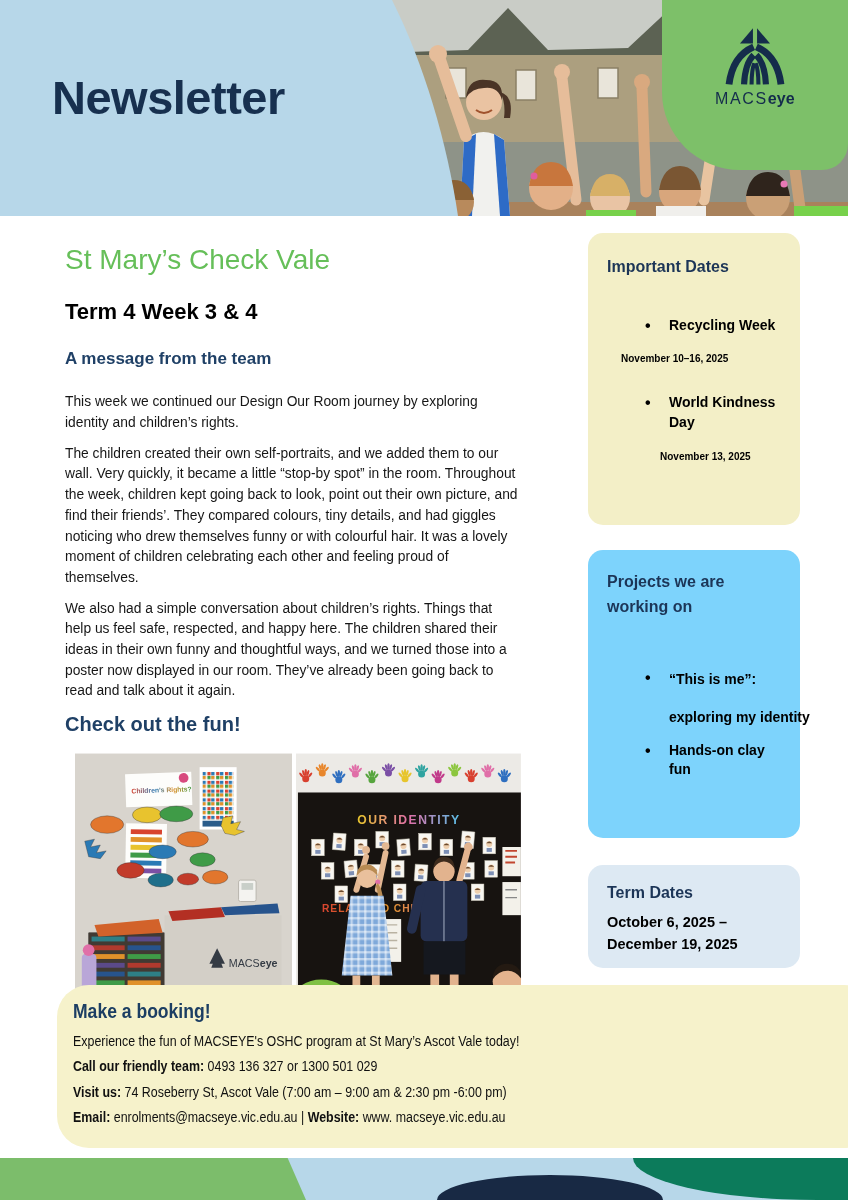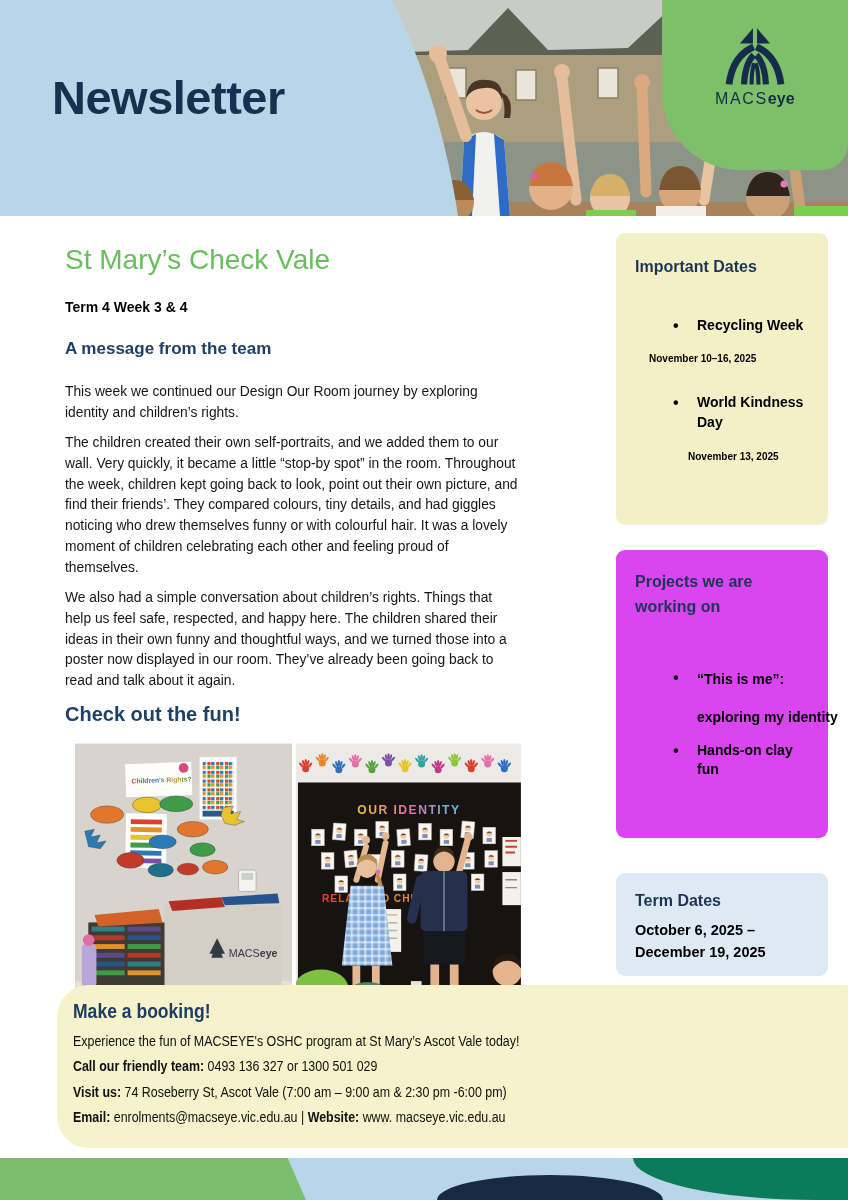--- a/index.html
+++ b/index.html
@@ -16,33 +16,33 @@
   .logo-panel{position:absolute;right:0;top:0;width:186px;height:170px;background:#7dc069;
               border-radius:0 0 26px 78px;z-index:3;display:flex;flex-direction:column;
               align-items:center;justify-content:flex-start;padding-top:24px;box-sizing:border-box;}
   .logo-text{margin-top:4px;font-size:16px;color:#142c4c;}
   .logo-text .lt-reg{font-weight:500;letter-spacing:1.6px;}
   .logo-text .lt-bold{font-weight:800;letter-spacing:.2px;}
 
   
   .main-col{position:absolute;left:65px;top:243px;width:456px;}
   .site-title{font-size:28px;font-weight:400;color:#66bf59;margin:0 0 0 0;line-height:1.2;}
-  .term-line{font-size:14px;font-weight:700;color:#000;margin:21px 0 0 0;line-height:1.3;}
+  .term-line{font-size:22px;font-weight:700;color:#000;margin:21px 0 0 0;line-height:1.3;}
   .msg-heading{font-size:17px;font-weight:700;color:#1f4066;margin:22px 0 0 0;line-height:1.3;}
   .body-p{font-size:13.8px;line-height:20.7px;margin:10px 0 0 0;color:#161616;}
   .body-p.first{margin-top:22px;}
   .fun-heading{font-size:20px;font-weight:700;color:#1f4066;margin:9px 0 0 0;line-height:1.3;}
   .photos-row{margin:13px 0 0 10px;display:flex;gap:4px;}
   .photo{display:block;}
 
   
-  .sb-box{position:absolute;left:616px;width:212px;box-sizing:border-box;border-radius:9px;}
+  .sb-box{position:absolute;left:588px;width:212px;box-sizing:border-box;border-radius:15px;}
   .sb-dates{top:233px;height:292px;background:#f3efc7;padding:22px 18px 0 19px;}
-  .sb-projects{top:550px;height:288px;background:#d946ef;padding:20px 18px 0 19px;}
-  .sb-term{top:865px;height:103px;background:#dde9f3;padding:16px 18px 0 19px;margin-top:8px;}
+  .sb-projects{top:550px;height:288px;background:#7dd3fc;padding:20px 18px 0 19px;}
+  .sb-term{top:865px;height:103px;background:#dde9f3;padding:16px 18px 0 19px;}
   .sb-title{font-size:16px;font-weight:700;color:#1c3557;line-height:1.55;margin:0;}
   .sb-bullet{position:relative;font-size:14px;font-weight:700;color:#000;padding-left:62px;line-height:1.4;}
   .sb-bullet::before{content:"\2022";position:absolute;left:38px;top:-1px;font-size:16px;}
   .sb-date{font-size:10px;font-weight:700;color:#000;padding-left:14px;}
   .d1{margin-top:36px;} .d1d{margin-top:18px;} .d2{margin-top:29px;} .d2d{margin-top:18px;padding-left:8px;margin-left:45px;}
   .pj-b1{margin-top:40px;line-height:38px;width:150px;}
   .pj-b2{margin-top:5px;line-height:1.4;}
   .term-range{font-size:14.5px;font-weight:700;color:#000;margin-top:6px;line-height:1.5;width:160px;}
 
   

